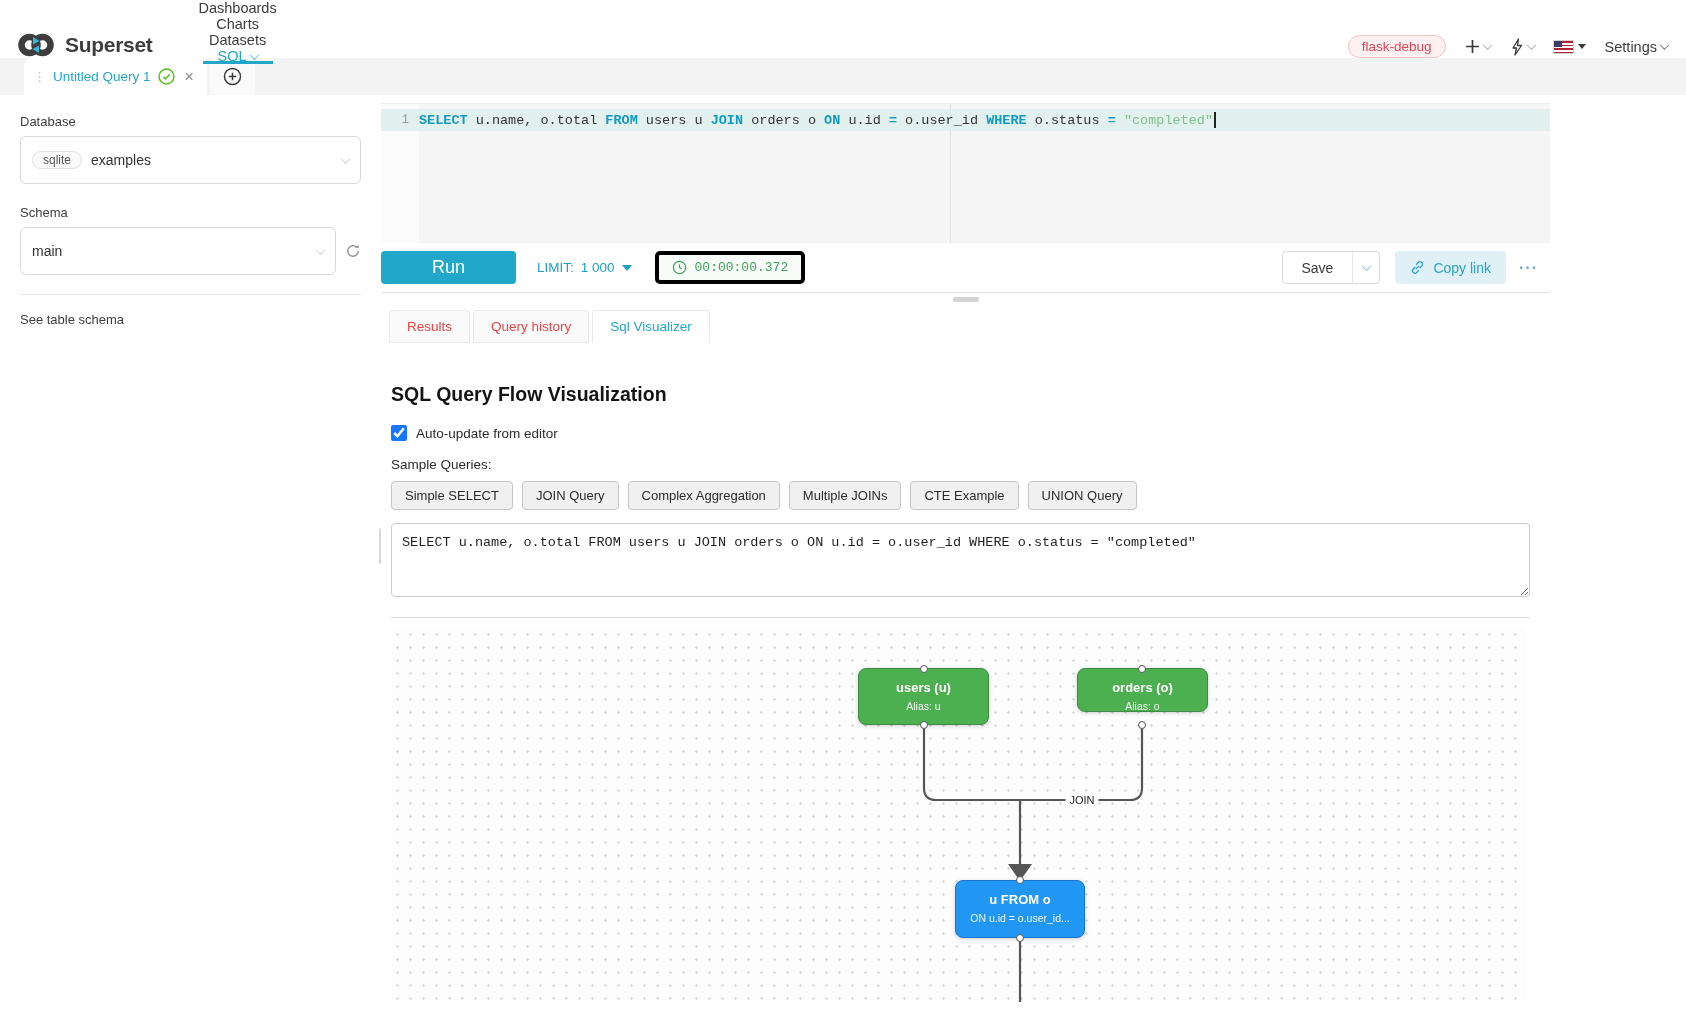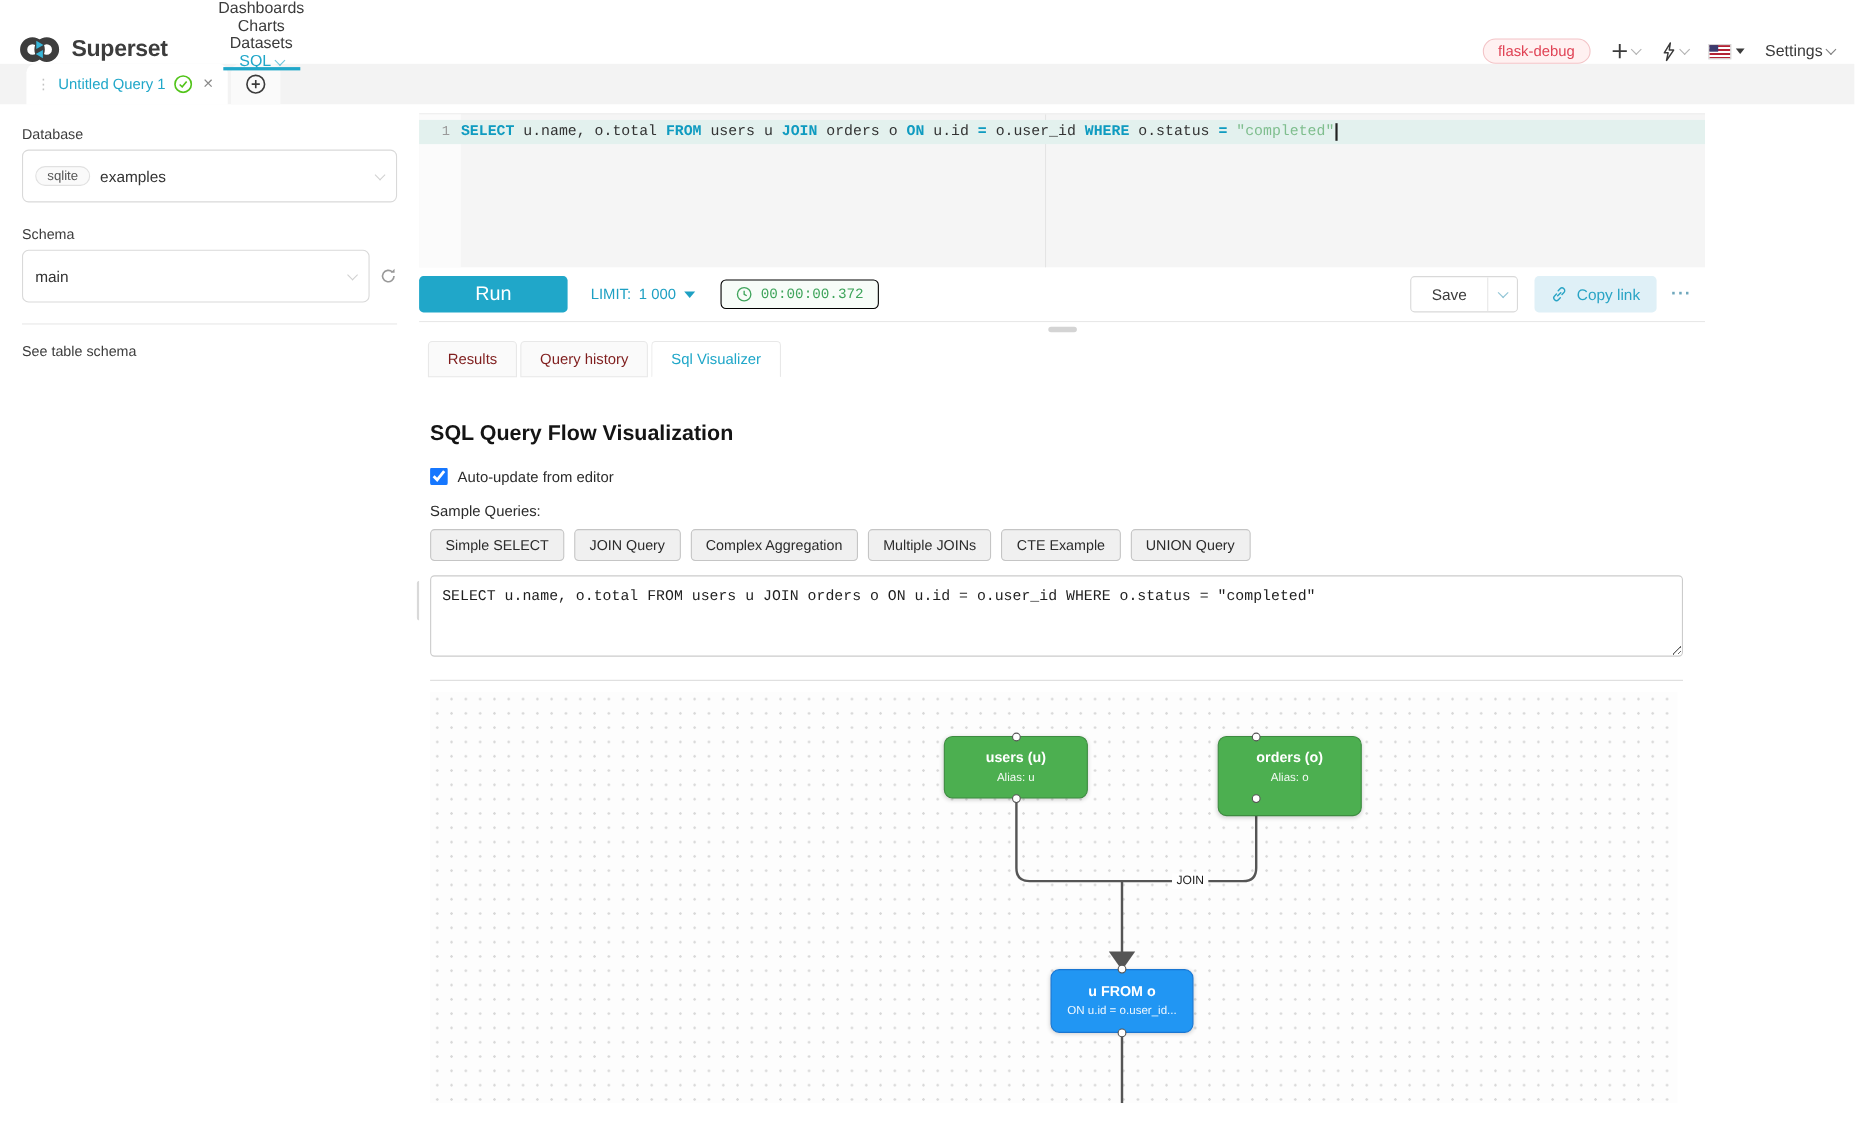--- a/index.html
+++ b/index.html
@@ -79,21 +79,21 @@
 
   
   .toolbar { height:50px; display:flex; align-items:center; background:#fff;
     border-bottom:1px solid #e3e3e3; padding-right:12px; }
   .run-btn { width:135px; height:33px; background:#20a7c9; color:#fff; border:none;
     border-radius:4px; font-size:18px; cursor:pointer; font-family:inherit; }
   .limit { display:flex; align-items:center; gap:7px; color:#1ea0c3; font-size:13.5px;
     margin-left:21px; cursor:pointer; }
   .limit-caret { width:0; height:0; border-left:5px solid transparent;
     border-right:5px solid transparent; border-top:6px solid #1ea0c3; }
-  .timer { display:flex; align-items:center; gap:8px; border:1px solid #000000; background:#f7fcf8;
+  .timer { display:flex; align-items:center; gap:8px; border:4px solid #000000; background:#f7fcf8;
     color:#3fa45b; border-radius:5px; padding:5px 13px; margin-left:23px;
     font-family:"Liberation Mono","DejaVu Sans Mono",monospace; font-size:13px; }
   .tb-spacer { flex:1; }
   .save-group { display:flex; align-items:stretch; height:33px; border:1px solid #d9d9d9;
     border-radius:4px; overflow:hidden; background:#fff; }
   .save-main { display:flex; align-items:center; padding:0 19px; font-size:14px; color:#3b3b3b;
     cursor:pointer; }
   .save-caret { width:27px; display:flex; align-items:center; justify-content:center;
     border-left:1px solid #e7e7e7; color:#58a7c0; cursor:pointer; }
   .copy-btn { height:33px; display:flex; align-items:center; gap:8px; background:#dff0f7;
@@ -101,21 +101,21 @@
     font-size:14px; cursor:pointer; font-family:inherit; }
   .more-btn { color:#6fa7bc; margin-left:13px; font-size:16px; font-weight:bold;
     letter-spacing:1px; cursor:pointer; }
 
   
   .south { flex:1; position:relative; background:#fff; }
   .south-handle { position:absolute; top:4px; left:50%; transform:translateX(-50%);
     width:26px; height:5px; background:#d4d4d4; border-radius:3px; cursor:row-resize; }
   .south-tabs { display:flex; gap:3px; margin:17px 0 0 8px; }
   .s-tab { height:33px; padding:0 17px; display:flex; align-items:center; background:#fafafa;
-    border:1px solid #e8e8e8; border-radius:4px 4px 0 0; font-size:13.5px; color:#7f1d1d; cursor:pointer; }
+    border:1px solid #e8e8e8; border-radius:4px 4px 0 0; font-size:13.5px; color:#ef4444; cursor:pointer; }
   .s-tab.active { background:#fff; color:#20a7c9; border-bottom-color:#fff; }
 
   .viz { padding:26px 20px 0 10px; }
   .viz-title { font-size:19.5px; font-weight:bold; color:#141414; margin-top:14px; }
   .auto-row { display:flex; align-items:center; gap:9px; margin-top:19px; font-size:13.5px; color:#2b2b2b; }
   .auto-row input { width:16px; height:16px; }
   .sample-label { margin-top:16px; font-size:13.5px; color:#2b2b2b; }
   .sample-btns { display:flex; gap:9px; margin-top:9px; }
   .sample-btn { background:#f0f0f0; border:1px solid #c5c5c5; border-radius:4px; padding:6px 13px;
     font-size:13px; color:#2b2b2b; cursor:pointer; font-family:inherit; }
@@ -326,21 +326,21 @@
             <polygon points="617,236 641,236 629,253" fill="#555"></polygon>
             <path d="M629 310 V374"></path>
           </svg>
 
           <span class="join-label" style="left:691px;top:172px">JOIN</span>
 
           <div class="flow-node" style="left: 467px; top: 40px; width: 131px; height: 57px; background: rgb(76, 175, 80); border-color: rgb(61, 139, 64);">
             <div class="fn-title">users (u)</div>
             <div class="fn-sub">Alias: u</div>
           </div>
-          <div class="flow-node" style="left: 716px; top: 40px; width: 131px; height: 73px; background: rgb(76, 175, 80); border-color: rgb(61, 139, 64);">
+          <div class="flow-node" style="left: 686px; top: 40px; width: 131px; height: 44px; background: rgb(76, 175, 80); border-color: rgb(61, 139, 64);">
             <div class="fn-title">orders (o)</div>
             <div class="fn-sub">Alias: o</div>
           </div>
           <div class="flow-node" style="left: 564px; top: 252px; width: 130px; height: 58px; background: rgb(33, 150, 243); border-color: rgb(25, 118, 210);">
             <div class="fn-title">u FROM o</div>
             <div class="fn-sub">ON u.id = o.user_id...</div>
           </div>
 
           <span class="handle" style="left:533px;top:41px"></span>
           <span class="handle" style="left:533px;top:97px"></span>

